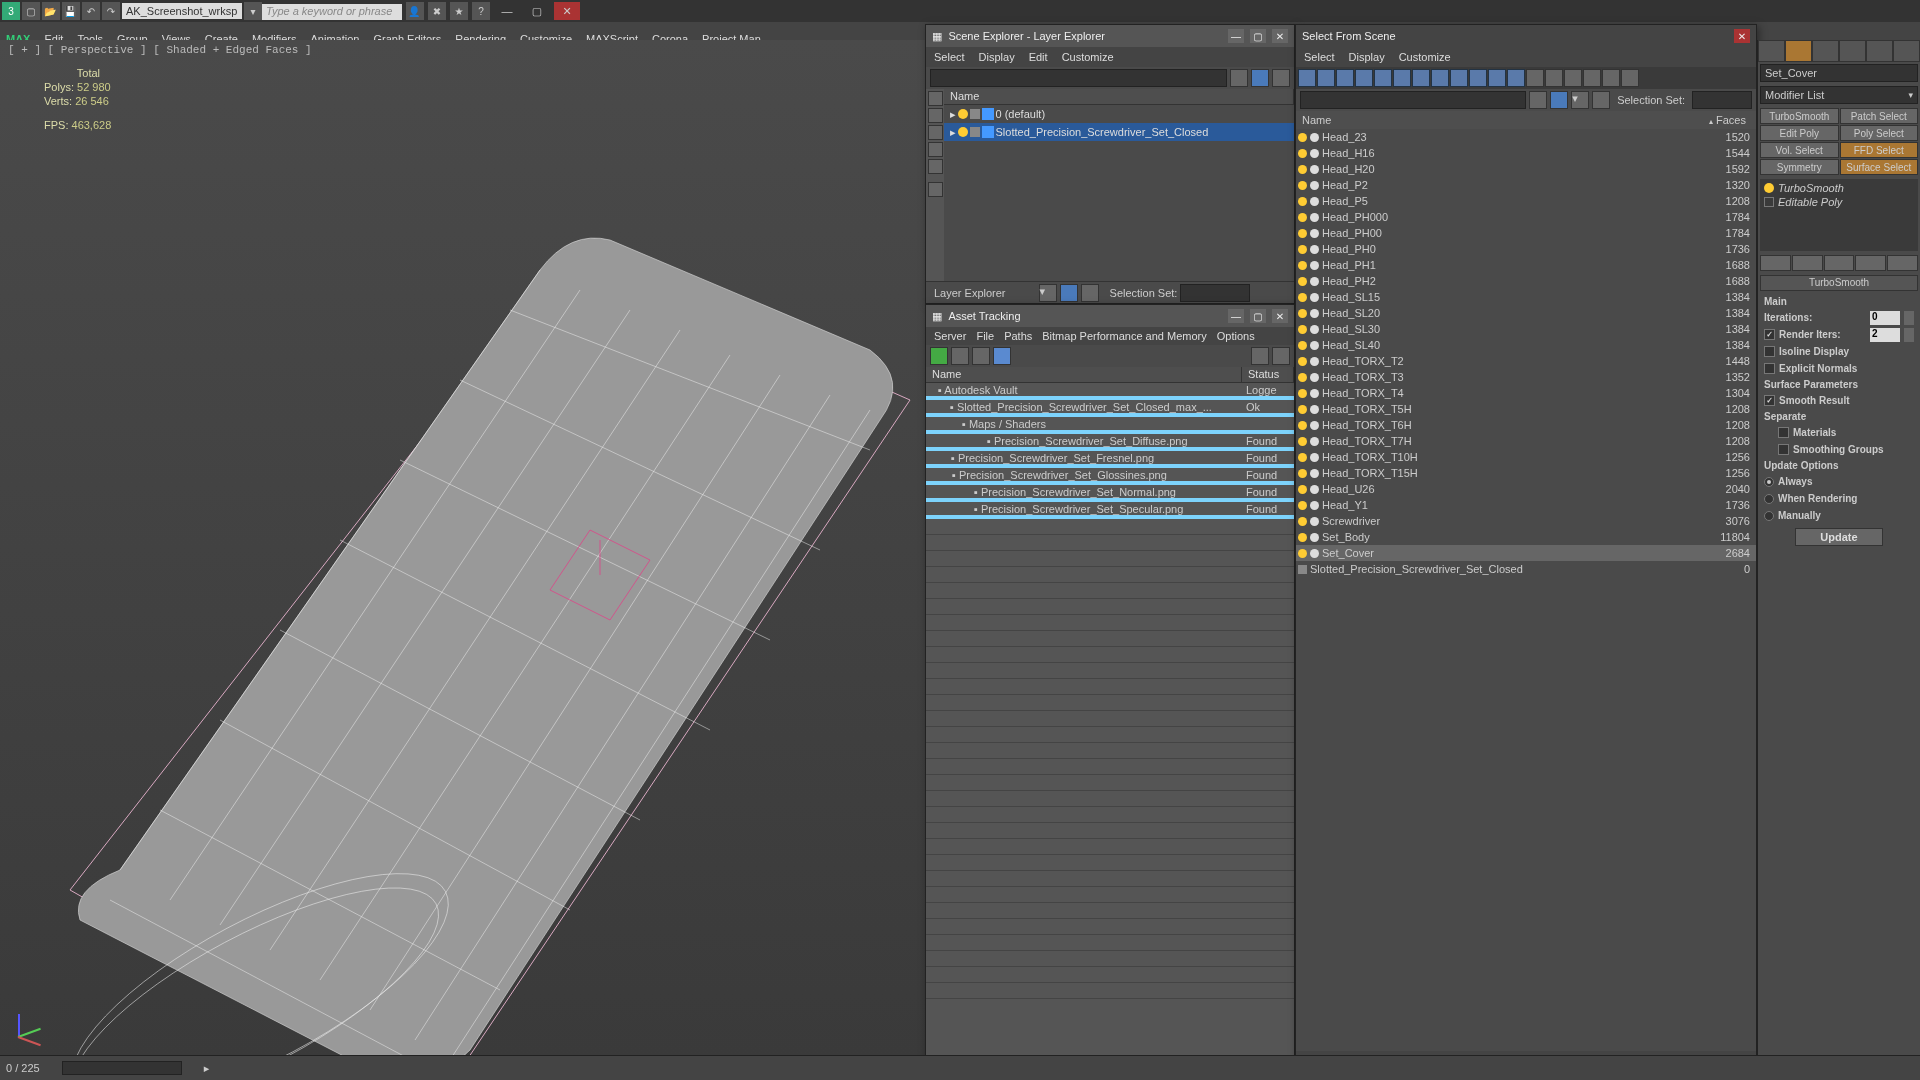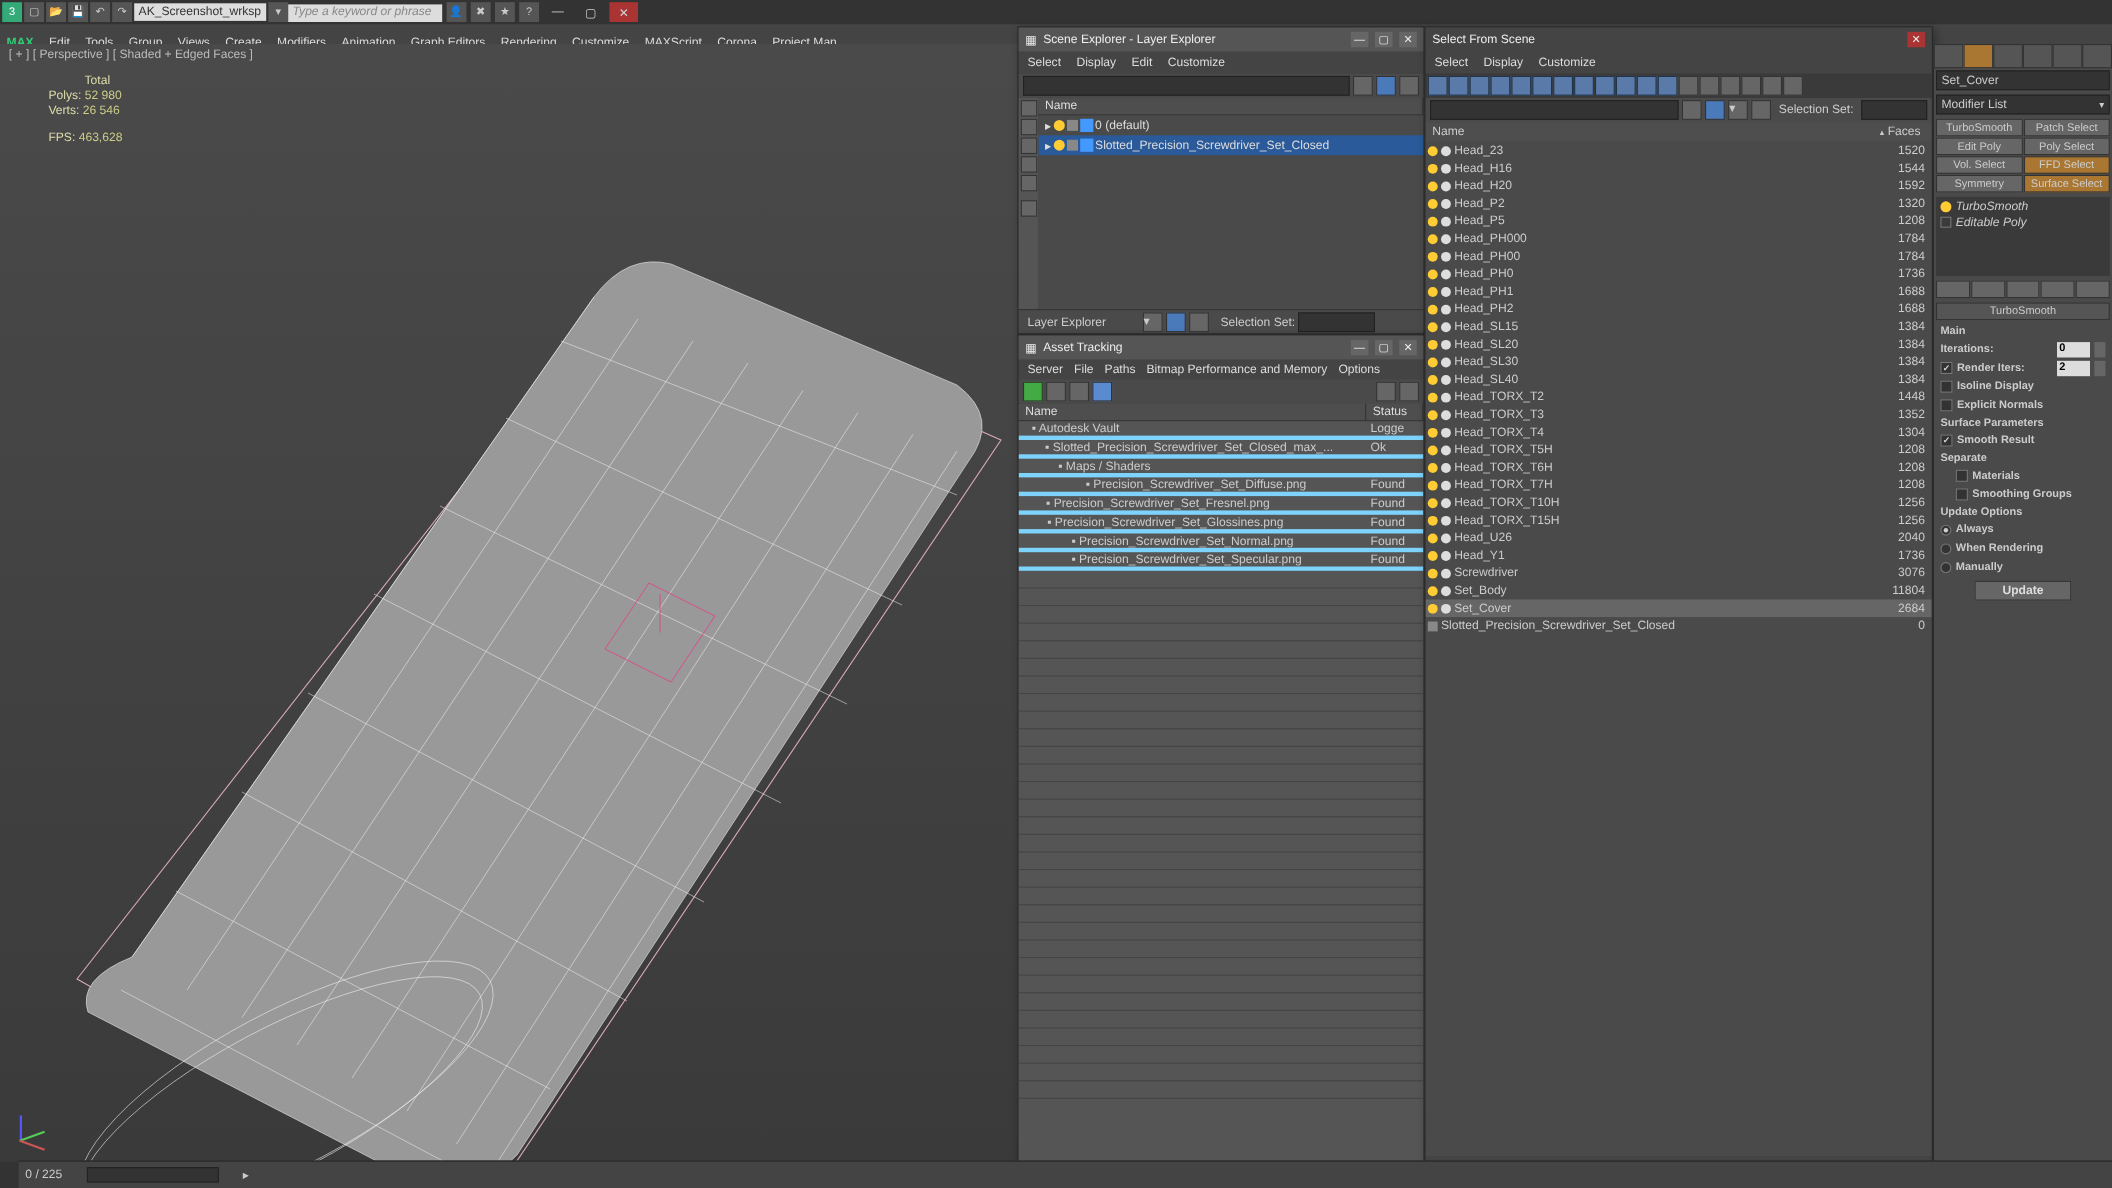--- a/index.html
+++ b/index.html
@@ -10,21 +10,21 @@
 .titlebar .max-logo { background:#3a7; color:#fff; }
 .titlebar .wk { background:#ddd; color:#333; padding:0 4px; height:16px; display:flex; align-items:center; width:120px; }
 .titlebar .center { flex:1; text-align:center; }
 .titlebar .right { display:flex; align-items:flex-end; gap:4px; padding-right:20px; }
 .titlebar .search { background:#ddd; color:#888; font-style:italic; padding:1px 4px; width:140px; height:16px; }
 .titlebar .winbtn { width:26px; height:18px; display:flex; align-items:center; justify-content:center; color:#ccc; }
 .titlebar .close-red { background:#a33; }
 .menubar { height:18px; background:#444; display:flex; align-items:center; padding:0 6px; gap:14px; color:#ddd; }
 .menubar span { cursor:default;margin-top:16px; }
 .viewport { position:absolute; left:0; top:40px; right:200px; bottom:24px; background:linear-gradient(#4a4a4a,#3a3a3a); }
-.vp-label { position:absolute; left:8px; top:4px; color:#bbb; font-size:11px; }
+.vp-label { position:absolute; left:8px; top:4px; color:#bbb; font-size:11px;font-family:Liberation Mono, monospace; }
 .stats { position:absolute; left:44px; top:26px; color:#cc8; font-size:11px; line-height:14px; }
 .stats .lbl { color:#dda; }
 .axis { position:absolute; left:18px; bottom:18px; width:40px; height:40px; }
 .axis .z { position:absolute; left:0; bottom:0; width:2px; height:24px; background:#55f; }
 .axis .y { position:absolute; left:0; bottom:0; width:24px; height:2px; background:#5c5; transform:rotate(-20deg); transform-origin:left; }
 .axis .x { position:absolute; left:0; bottom:0; width:24px; height:2px; background:#c55; transform:rotate(20deg); transform-origin:left; }
 .mesh-svg { position:absolute; left:10px; top:80px; }
 .panel { position:absolute; background:#444; border:1px solid #222; display:flex; flex-direction:column; box-shadow:2px 2px 8px rgba(0,0,0,.4); }
 .panel-title { height:22px; background:#555; display:flex; align-items:center; padding:0 6px; gap:6px; color:#eee; }
 .panel-title .spacer { flex:1; }
@@ -82,21 +82,21 @@
 .roll-hd { height:16px; background:#555; border:1px solid #333; text-align:center; padding-top:1px; font-size:10px; }
 .roll-body { background:#4a4a4a; padding:3px 4px;font-weight:bold; }
 .prm { display:flex; align-items:center; height:17px; gap:4px; }
 .prm .lbl { flex:1; font-size:10px; }
 .prm .spin { width:30px; height:14px; background:#ddd; color:#000; padding:0 2px; font-size:10px; }
 .prm .sarrow { width:10px; height:14px; background:#666; }
 .chk { width:11px; height:11px; border:1px solid #777; background:#333; display:inline-flex; align-items:center; justify-content:center; font-size:8px; color:#ddd; }
 .rad { width:10px; height:10px; border-radius:50%; border:1px solid #777; background:#333; display:inline-flex; align-items:center; justify-content:center; }
 .rad .d { width:4px; height:4px; border-radius:50%; background:#ccc; }
 .sect { font-size:10px; color:#ccc; padding:2px 0; }
-.statusbar { position:absolute; left:0; right:0; bottom:0; height:24px; background:#444; border-top:1px solid #222; display:flex; align-items:center; padding:12px 6px; gap:22px;margin-left:17px; }
+.statusbar { position:absolute; left:0; right:0; bottom:0; height:24px; background:#444; border-top:1px solid #222; display:flex; align-items:center; padding:12px 6px; gap:22px; }
 .statusbar .slider { flex:0 0 120px; height:14px; background:#333; border:1px solid #222; }
 .scrollh { height:14px; background:#555; display:flex; }
 .scrollh .thumb { width:30px; background:#777; }
 .scrollh .ar { width:14px; background:#666; }
 </style>
 </head>
 <body>
 
 <div class="titlebar">
   <div class="left">

